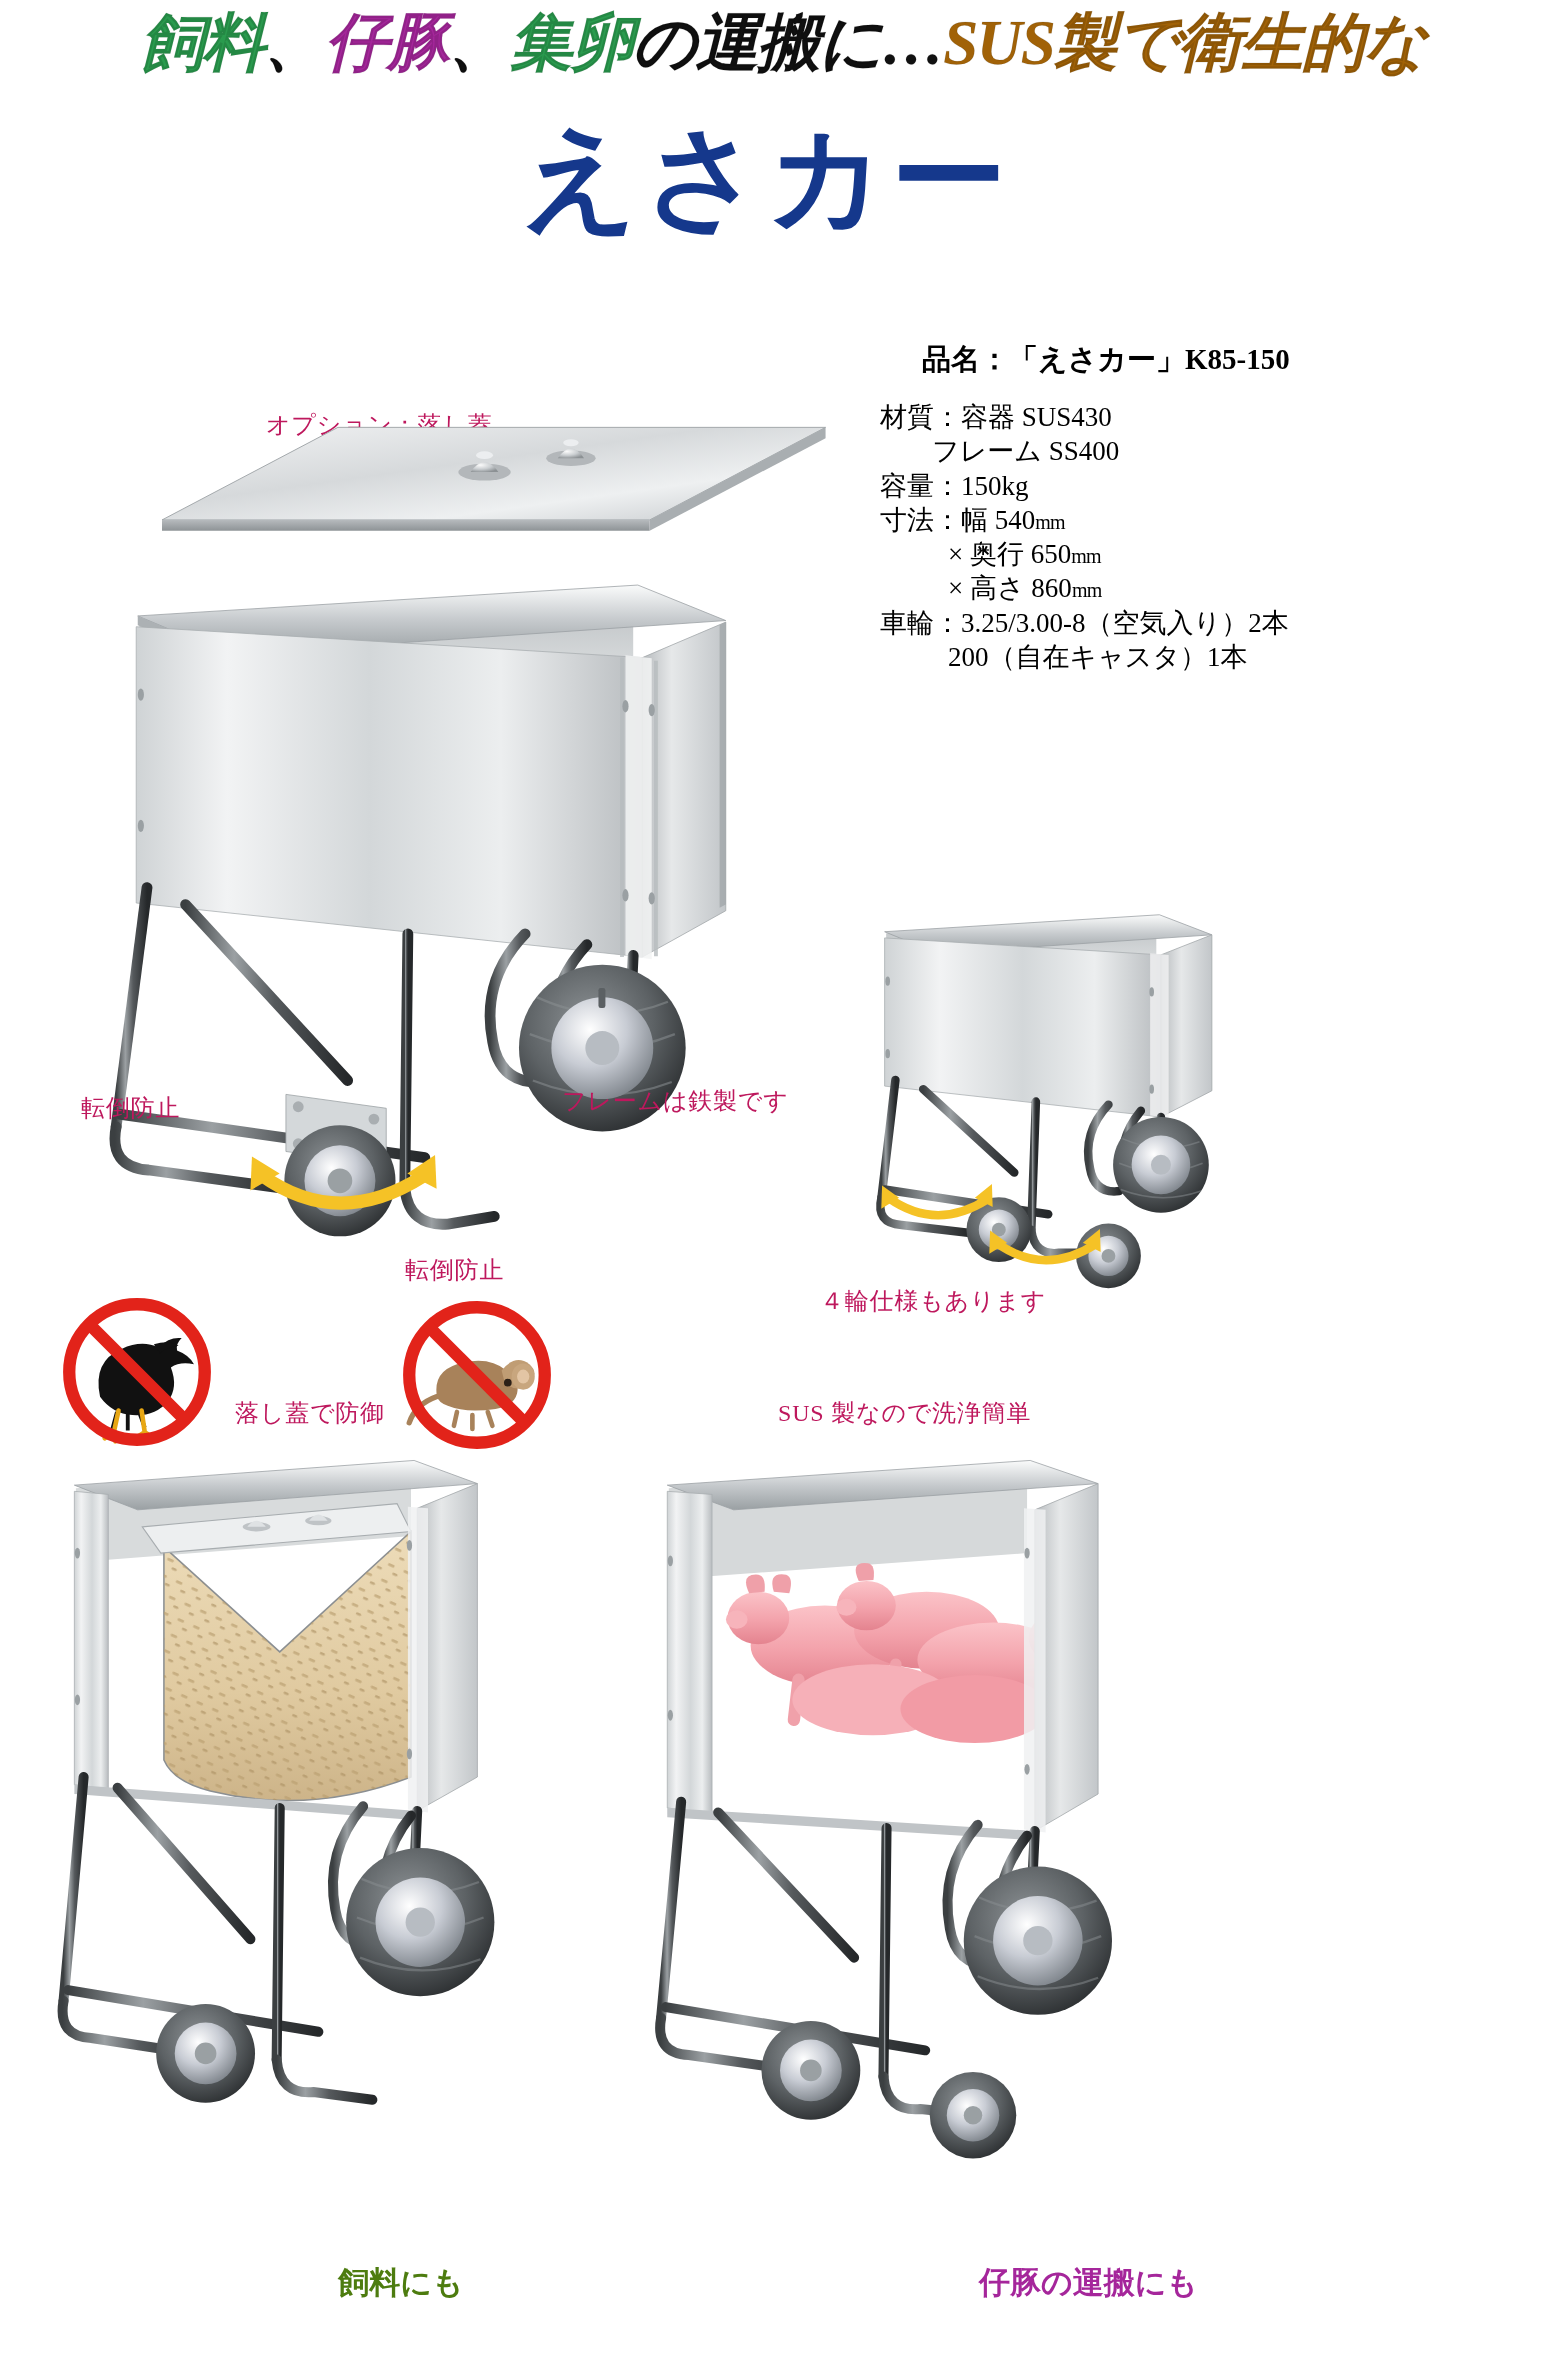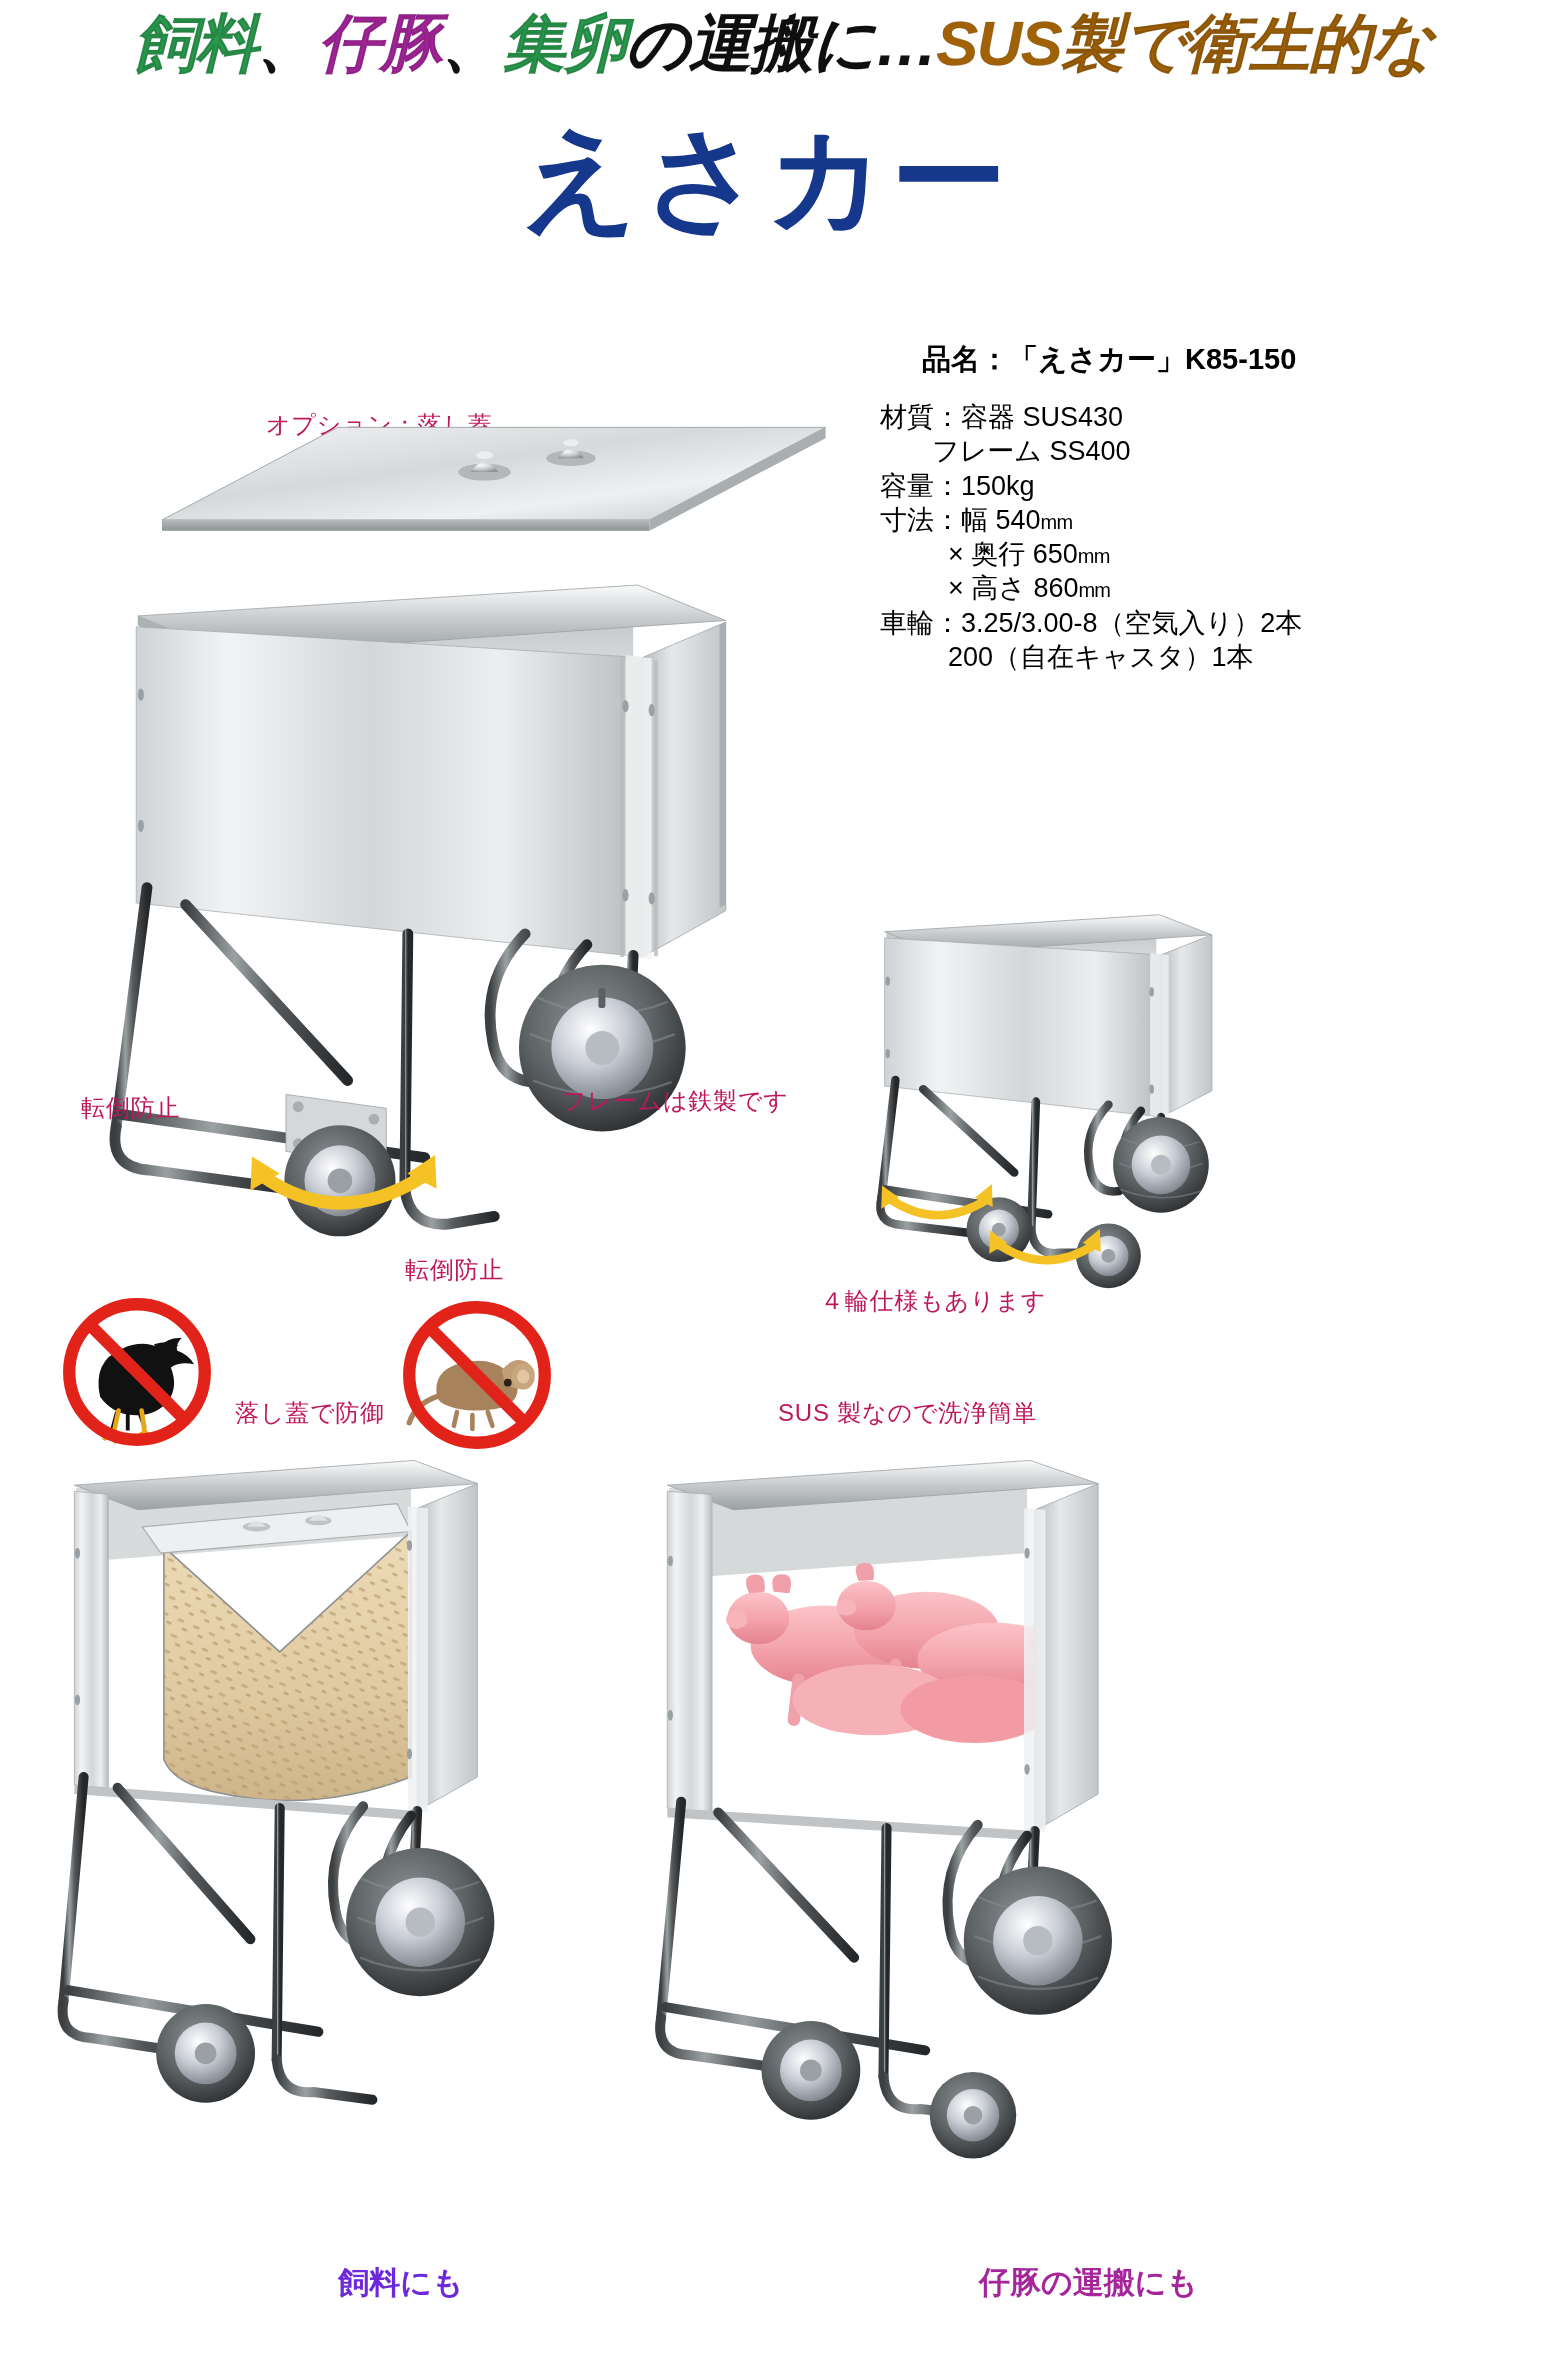--- a/index.html
+++ b/index.html
@@ -1,21 +1,21 @@
 <!DOCTYPE html>
 <html lang="ja" style="font-size:12.4px"><head>
 <meta charset="utf-8">
 <style>
   html,body{margin:0;padding:0;background:#ffffff;}
   body{
     width:1567px;height:2354px;position:relative;overflow:hidden;
     font-family:"Liberation Sans","DejaVu Sans",sans-serif;
     color:#000;
   }
-  .page{position:absolute;inset:0;background:#fff;}
+  .page{position:absolute;inset:0;background:#fff;font-family:Liberation Serif, serif;}
 
   
   .headline{
     position:absolute;left:0;top:6.2px;width:1567px;height:74px;
     display:flex;justify-content:center;align-items:center;
     white-space:nowrap;
   }
   .headline span{
     font-size:63px;font-weight:bold;font-style:italic;
     letter-spacing:-1.5px;line-height:1;
@@ -28,21 +28,21 @@
 
   
   .maintitle{
     position:absolute;left:0;top:120px;width:1532px;text-align:center;
     font-size:116px;font-weight:bold;color:#15388c;letter-spacing:4.6px;
     line-height:1;
   }
 
   
   .lbl{position:absolute;font-size:24px;color:#be185d;letter-spacing:0.8px;white-space:nowrap;}
-  .cap-green{color:#6d28d9;font-weight:bold;font-size:31px;}
+  .cap-green{color:#4d7c0f;font-weight:bold;font-size:31px;}
   .cap-purple{color:#a5269b;font-weight:bold;font-size:31px;}
 
   
   .spec{position:absolute;left:880px;top:340px;width:432px;}
   .spec-title{font-size:29px;font-weight:bold;letter-spacing:0px;margin-bottom:20px;white-space:nowrap;margin-left:42px;}
   .spec-line{font-size:27px;line-height:1.27;white-space:nowrap;letter-spacing:0px;}
   .spec-line.ind1{padding-left:52px;}
   .spec-line.ind2{padding-left:68px;}
   .mm{font-size:20px;letter-spacing:-0.8px;}
 

